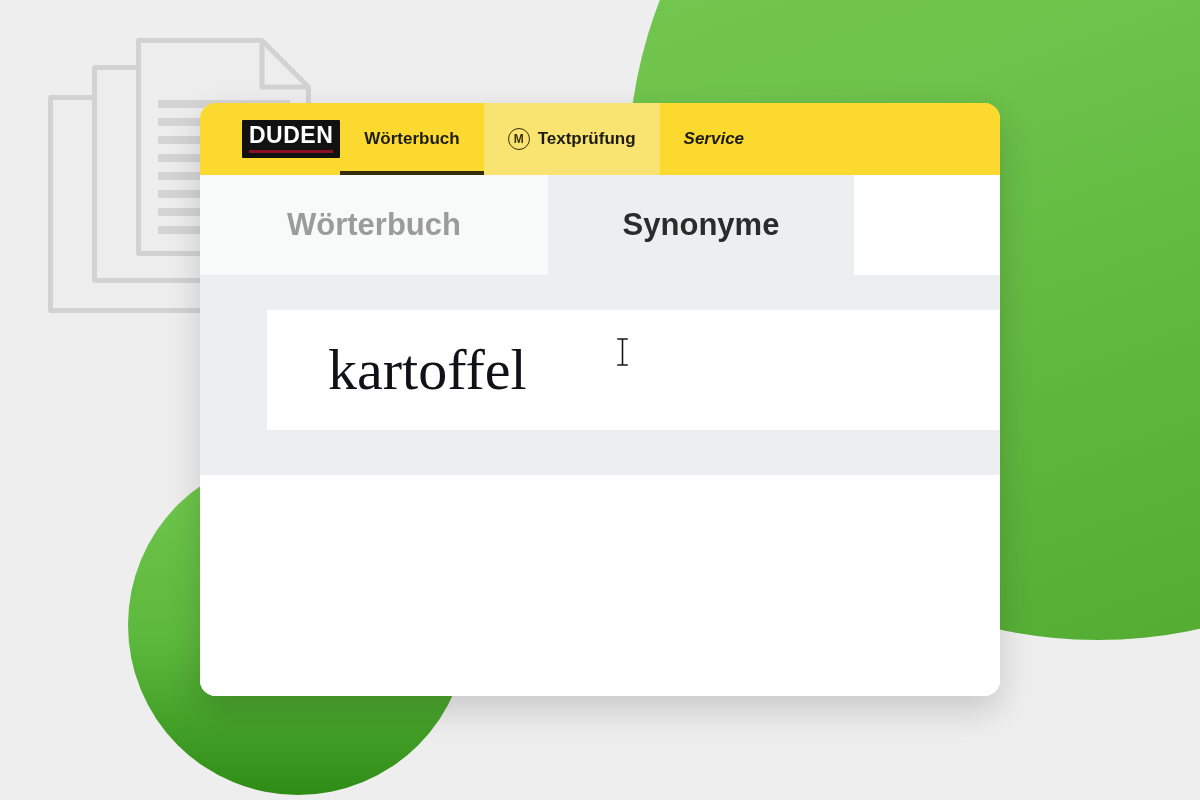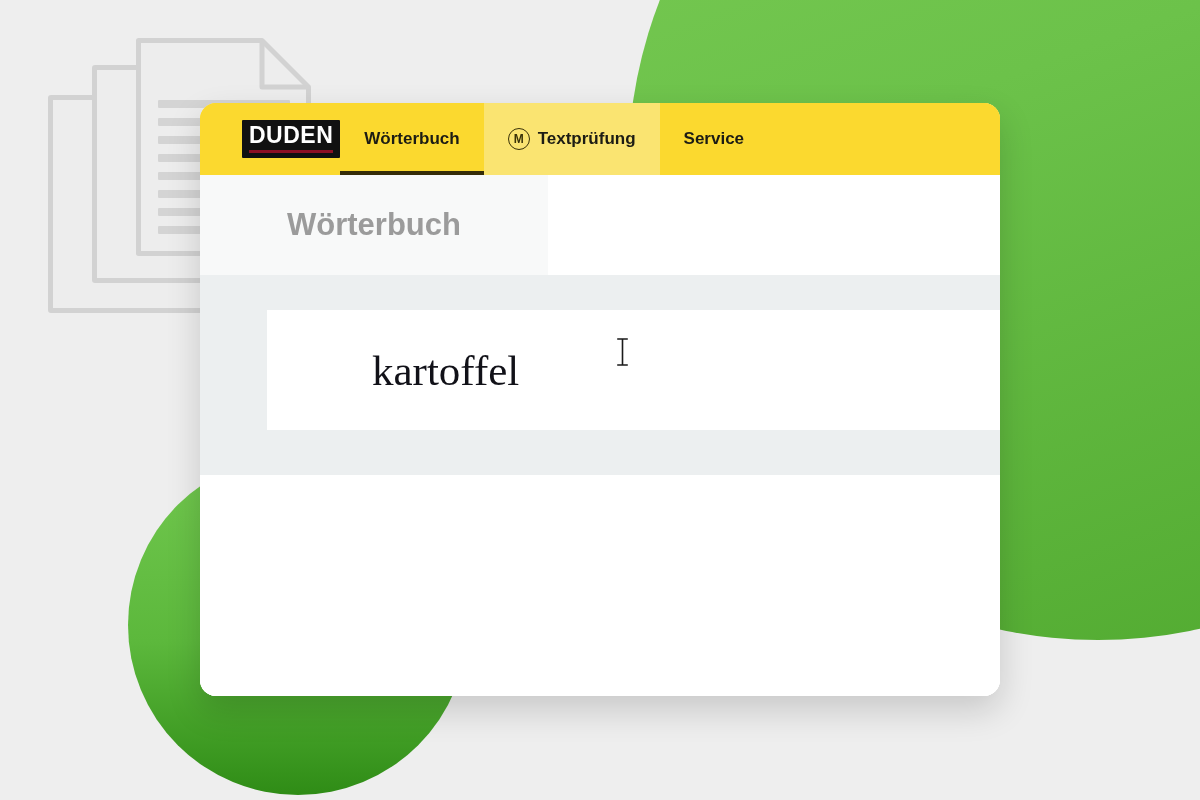--- a/index.html
+++ b/index.html
@@ -237,25 +237,24 @@
     flex: 1 1 auto;
     background: #ffffff;
     height: 120px;
     display: flex;
     align-items: center;
     position: relative;
   }
 
   .search-value {
     font-family: "Liberation Serif", serif;
-    font-size: 43px;
+    font-size: 58px;
     color: #111118;
     padding-left: 61px;
     line-height: 1;
-    margin-left: 44px;
   }
 
   .text-caret {
     position: absolute;
     left: 350px;
     top: 28px;
     width: 11px;
     height: 28px;
   }
 
@@ -313,33 +312,36 @@
       </div>
     </div>
 
     <div class="nav-seg seg-light">
       <div class="nav-item">
         <span class="m-icon">M</span>
         <span>Textprüfung</span>
       </div>
     </div>
 
-    <div class="nav-seg seg-primary" style="flex:1 1 auto;">
+    <div class="nav-seg seg-primary" style="flex:1 1 auto;font-style:italic;">
       <div class="nav-item">
         <span>Service</span>
       </div>
     </div>
   </nav>
 
   <div class="card-body">
 
     <div class="tabstrip">
       <div class="tab tab-inactive">
         <span>Wörterbuch</span>
       </div>
+      <div class="tab tab-active">
+        <span>Synonyme</span>
+      </div>
       <div class="tab-filler"></div>
     </div>
 
     <div class="search-band">
       <div class="search-input-shell">
         <span class="search-value">kartoffel</span>
 
         <svg class="text-caret" viewBox="0 0 11 28" xmlns="http://www.w3.org/2000/svg">
           <path d="M1 1 H10 M5.5 1 V27 M1 27 H10" stroke="#1a1a1a" stroke-width="1.6" fill="none" stroke-linecap="square"></path>
         </svg>

